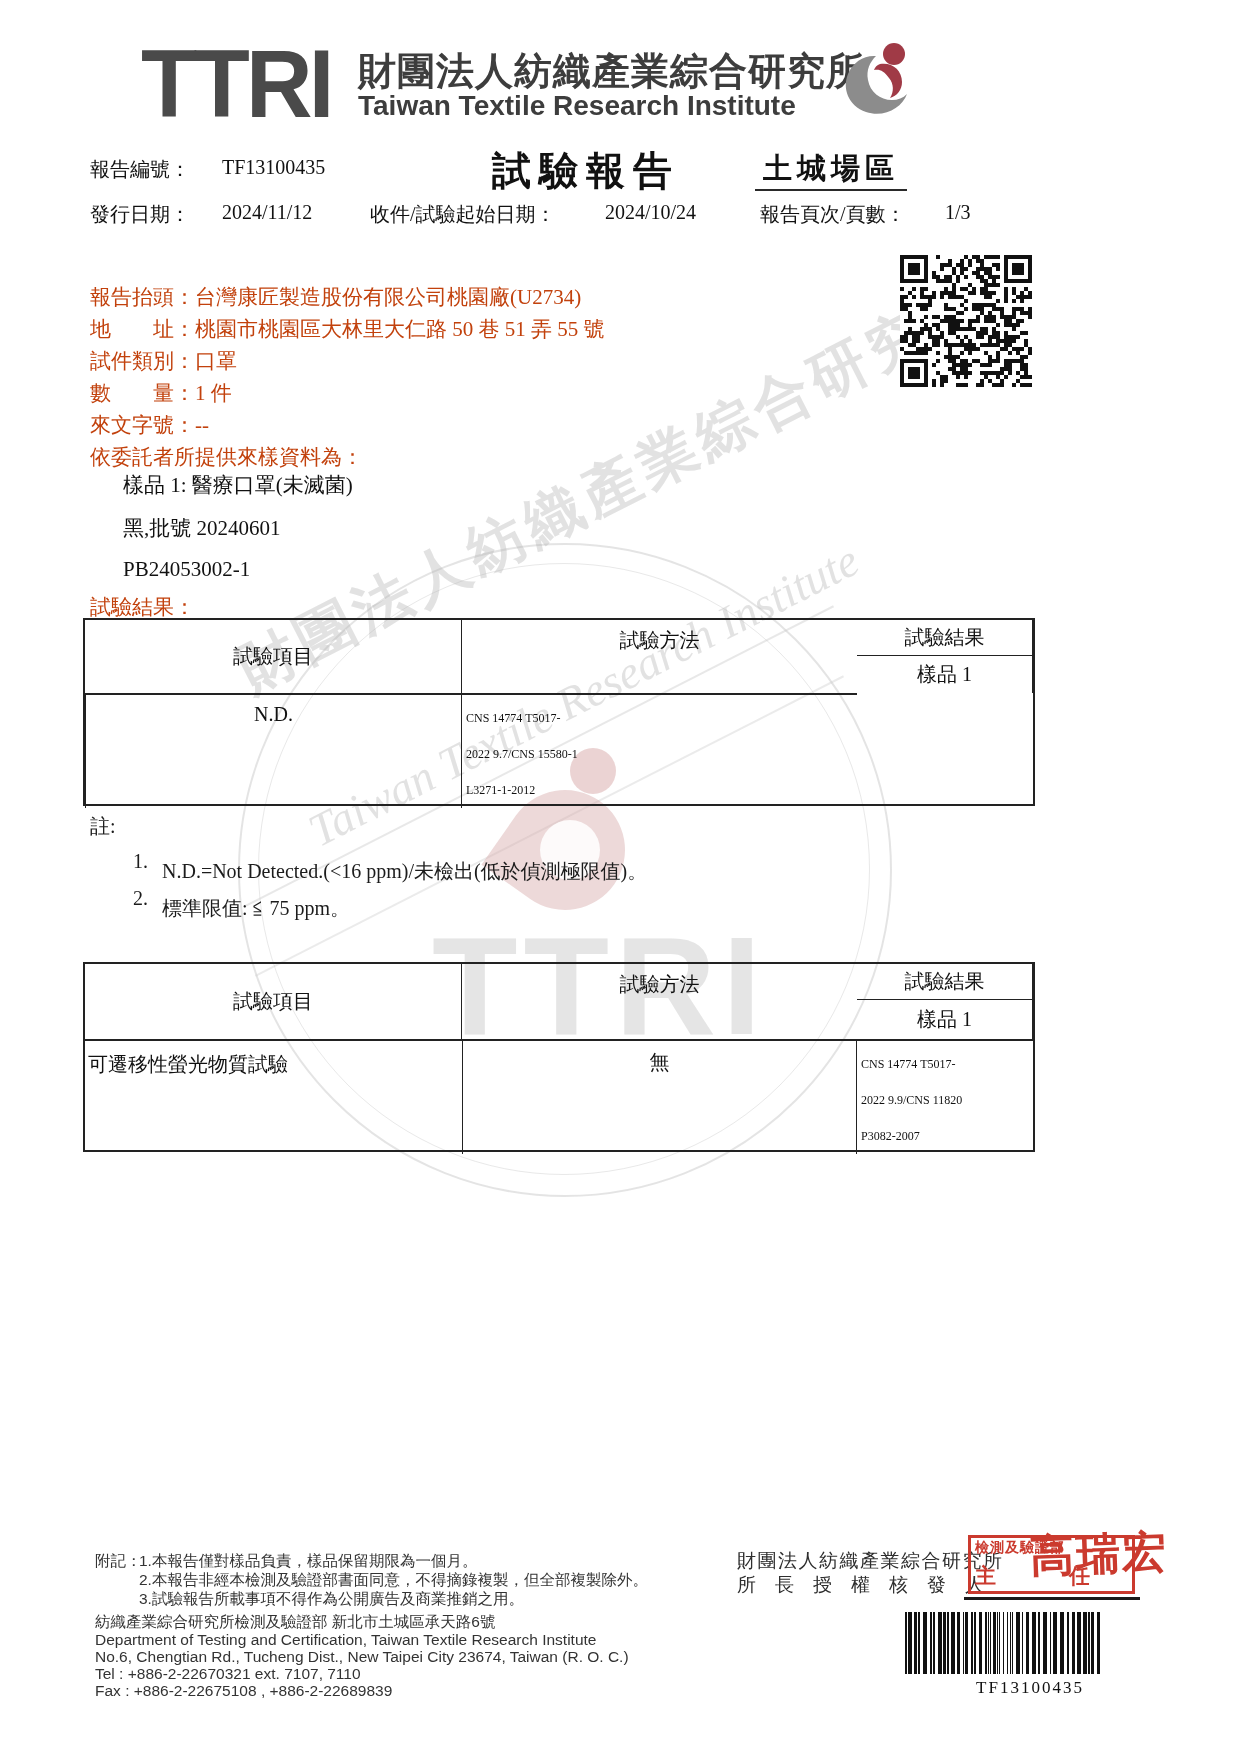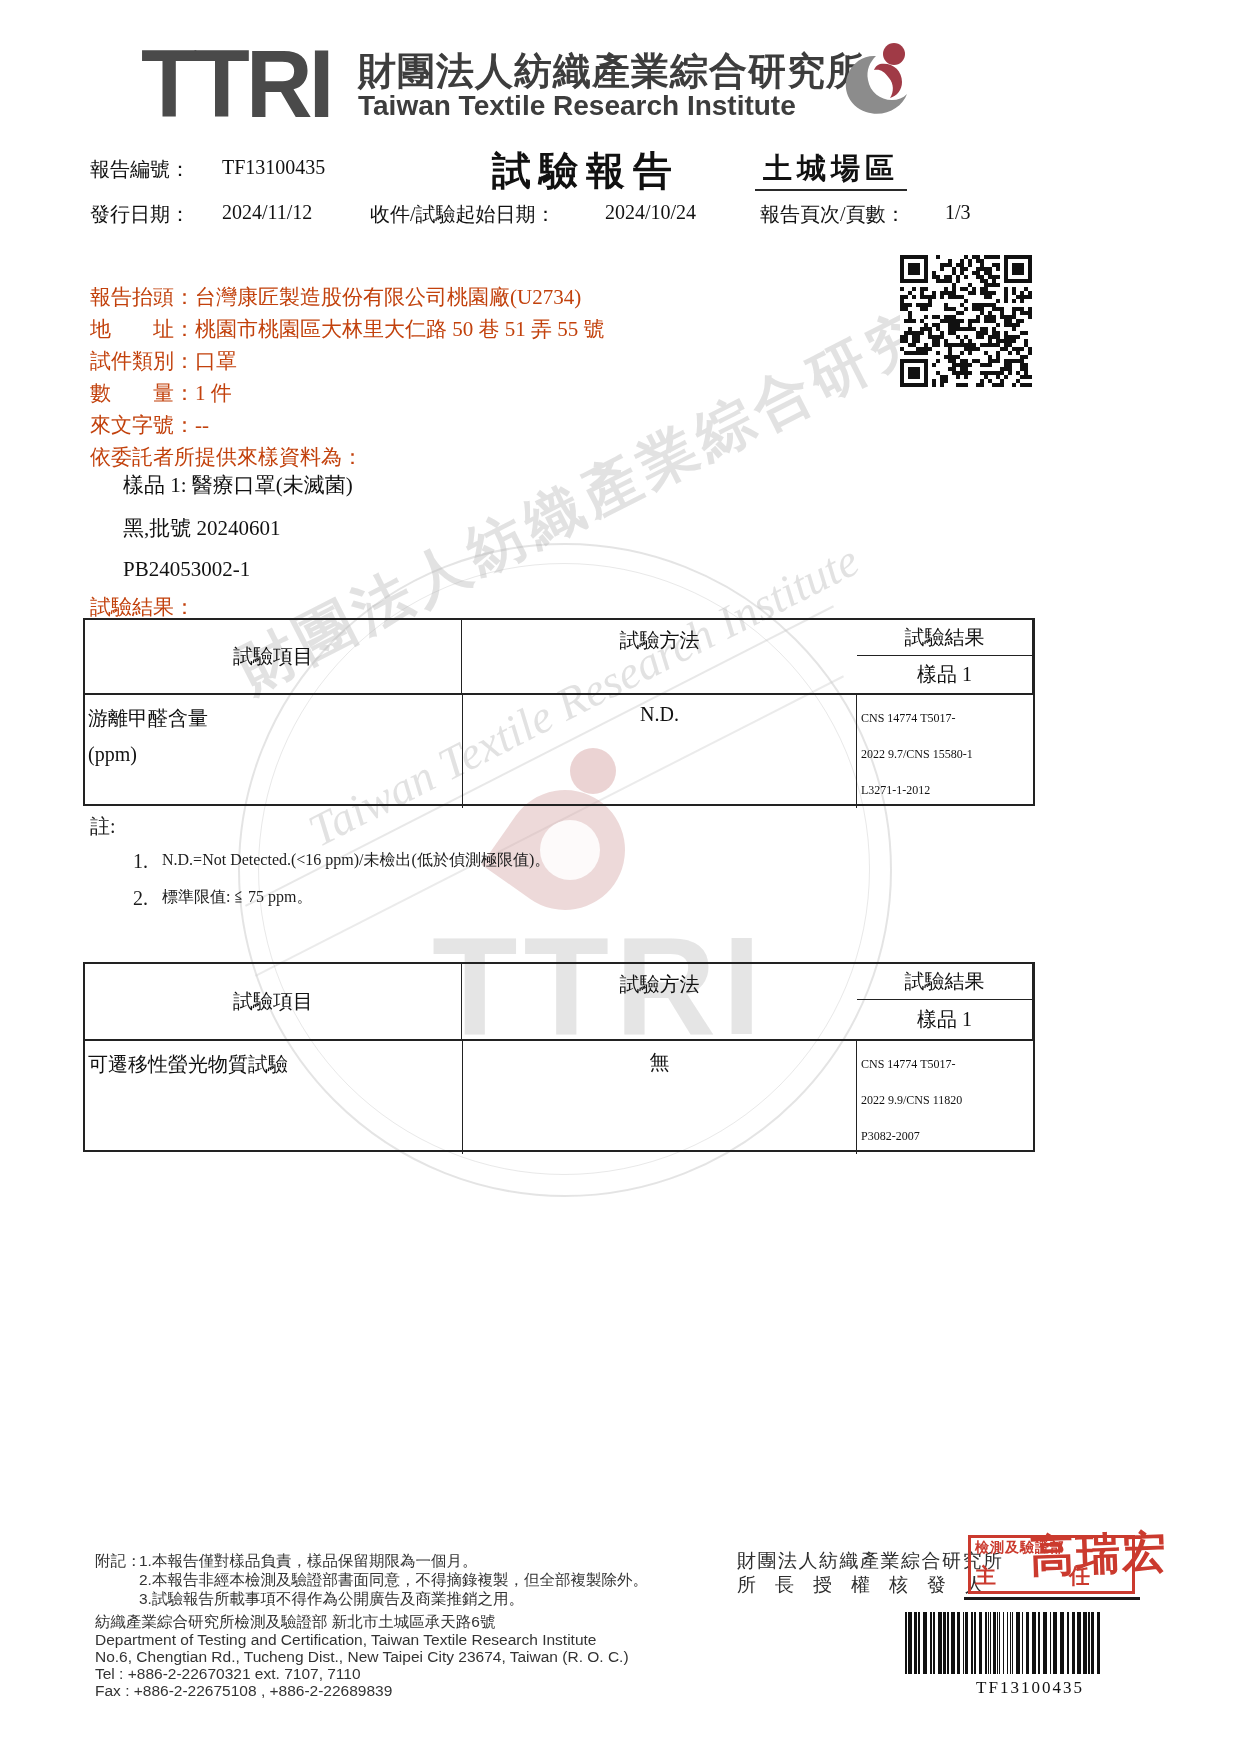--- a/index.html
+++ b/index.html
@@ -35,21 +35,21 @@
   .c-meth-h{grid-row:1/3;display:flex;align-items:flex-start;justify-content:center;padding-top:7px;}
   .c-sample-h{border-right:1.5px solid #222;display:flex;align-items:center;justify-content:center;}
   .c-data{border-top:2.5px solid #222;}
   .c-data-item{padding:5px 4px 0 3px;line-height:36px;font-size:20px;}
   .c-data-res{border-left:1.5px solid #222;border-right:1.5px solid #222;text-align:center;padding-top:8px;font-size:20px;}
   .c-data-meth{padding:5px 0 0 4px;line-height:36px;font-size:12px;white-space:nowrap;}
 
   
   .note-label{left:90px;top:813px;font-size:20px;}
   .note-no{font-size:20px;}
-  .note-text{font-size:16px;}
+  .note-text{font-size:20px;margin-top:8px;}
 
   
   .wm{pointer-events:none;}
   .wm-ring-outer{left:238px;top:543px;width:650px;height:650px;border:2px solid rgba(205,205,205,.55);border-radius:50%;}
   .wm-ring-inner{left:258px;top:563px;width:610px;height:610px;border:1.5px solid rgba(210,210,210,.5);border-radius:50%;}
   .wm-zh{left:225px;top:640px;font-size:58px;font-weight:600;letter-spacing:6px;color:rgba(178,178,178,.38);
          transform:rotate(-27deg);transform-origin:left top;white-space:nowrap;}
   .wm-en{left:300px;top:810px;font-size:46px;font-style:italic;color:rgba(185,185,185,.42);
          transform:rotate(-27deg);transform-origin:left top;white-space:nowrap;font-family:"Liberation Serif",serif;}
   .wm-ttri{left:432px;top:905px;font-size:140px;font-weight:800;letter-spacing:6px;color:rgba(208,208,208,.55);
@@ -571,24 +571,20 @@
   <div class="abs sample-line z1" style="top:514px;">黑,批號 20240601</div>
   <div class="abs sample-line z1" style="top:557px;">PB24053002-1</div>
   <div class="abs info-line z1" style="top:593px;">試驗結果：</div>
 
   <div class="abs tbl z1" style="top:618px;height:188px;">
     <div class="grid" style="grid-template-rows:36px 37px 1fr;">
       <div class="cell c-item-h">試驗項目</div>
       <div class="cell c-res-h">試驗結果</div>
       <div class="cell c-meth-h">試驗方法</div>
       <div class="cell c-sample-h">樣品 1</div>
-      <div class="cell c-data c-data-item">
-        <div>游離甲醛含量</div>
-        <div>(ppm)</div>
-      </div>
       <div class="cell c-data c-data-res">N.D.</div>
       <div class="cell c-data c-data-meth">
         <div>CNS 14774 T5017-</div>
         <div>2022 9.7/CNS 15580-1</div>
         <div>L3271-1-2012</div>
       </div>
     </div>
   </div>
 
   <div class="abs note-label z1">註:</div>

